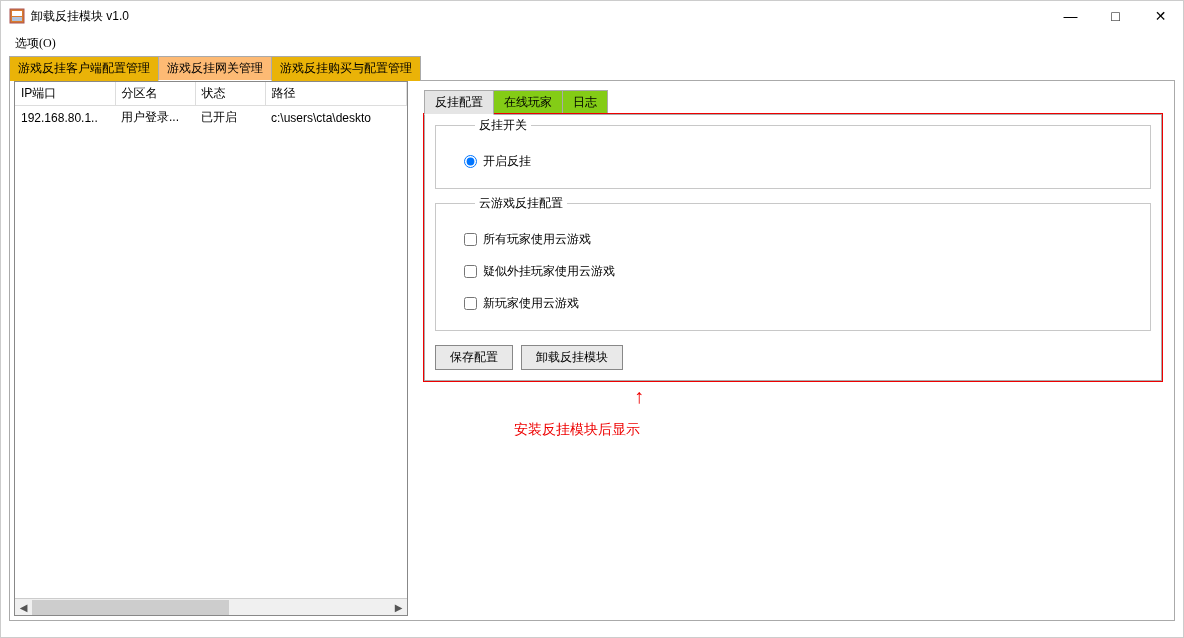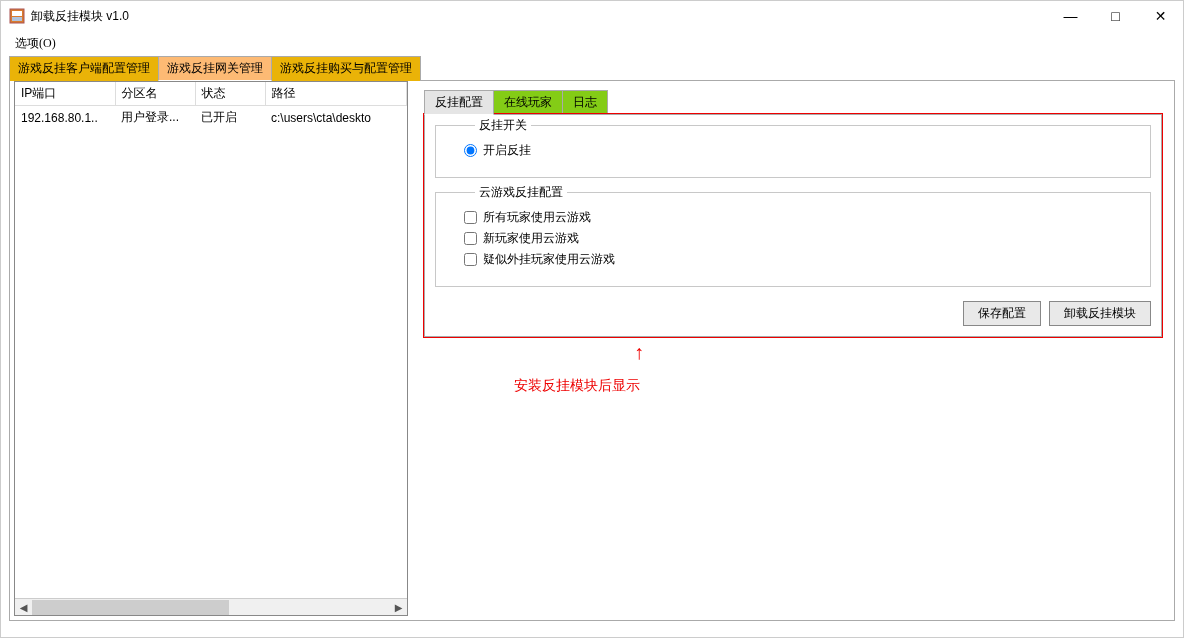--- a/index.html
+++ b/index.html
@@ -162,24 +162,24 @@
   position:relative;
 }
 .group-title{
   position:absolute;
   top:-9px;left:19px;
   background:#fff;
   padding:0 4px;
   font-size:12px;
   margin-left:20px;
 }
-.opt-row { display:flex; align-items:center; margin: 4px 0 4px 14px; font-size:12px;}
+.opt-row { display:flex; align-items:center; margin: 15px 0 4px 14px; font-size:12px;}
 .opt-row input[type=radio],.opt-row input[type=checkbox]{margin-right:6px;}
 .btn-row{
-  display:flex;justify-content:flex-end;gap:8px;margin-top:6px;
+  display:flex;justify-content:flex-start;gap:8px;margin-top:6px;
 }
 .btn{
   border:1px solid #888;
   background:#e9e9e9;
   padding:3px 14px;
   font-size:12px;
   min-width:72px;
   text-align:center;
 }
 .annotation{
@@ -282,25 +282,25 @@
         </div>
 
         <div class="group">
           <div class="group-title">云游戏反挂配置</div>
           <label class="opt-row">
             <input type="checkbox" style="">
             <span>所有玩家使用云游戏</span>
           </label>
           <label class="opt-row">
             <input type="checkbox" style="">
-            <span>新玩家使用云游戏</span>
+            <span>疑似外挂玩家使用云游戏</span>
           </label>
           <label class="opt-row">
             <input type="checkbox" style="">
-            <span>疑似外挂玩家使用云游戏</span>
+            <span>新玩家使用云游戏</span>
           </label>
         </div>
 
         <div class="btn-row">
           <div class="btn">保存配置</div>
           <div class="btn">卸载反挂模块</div>
         </div>
       </div>
 
       <div class="annotation">

